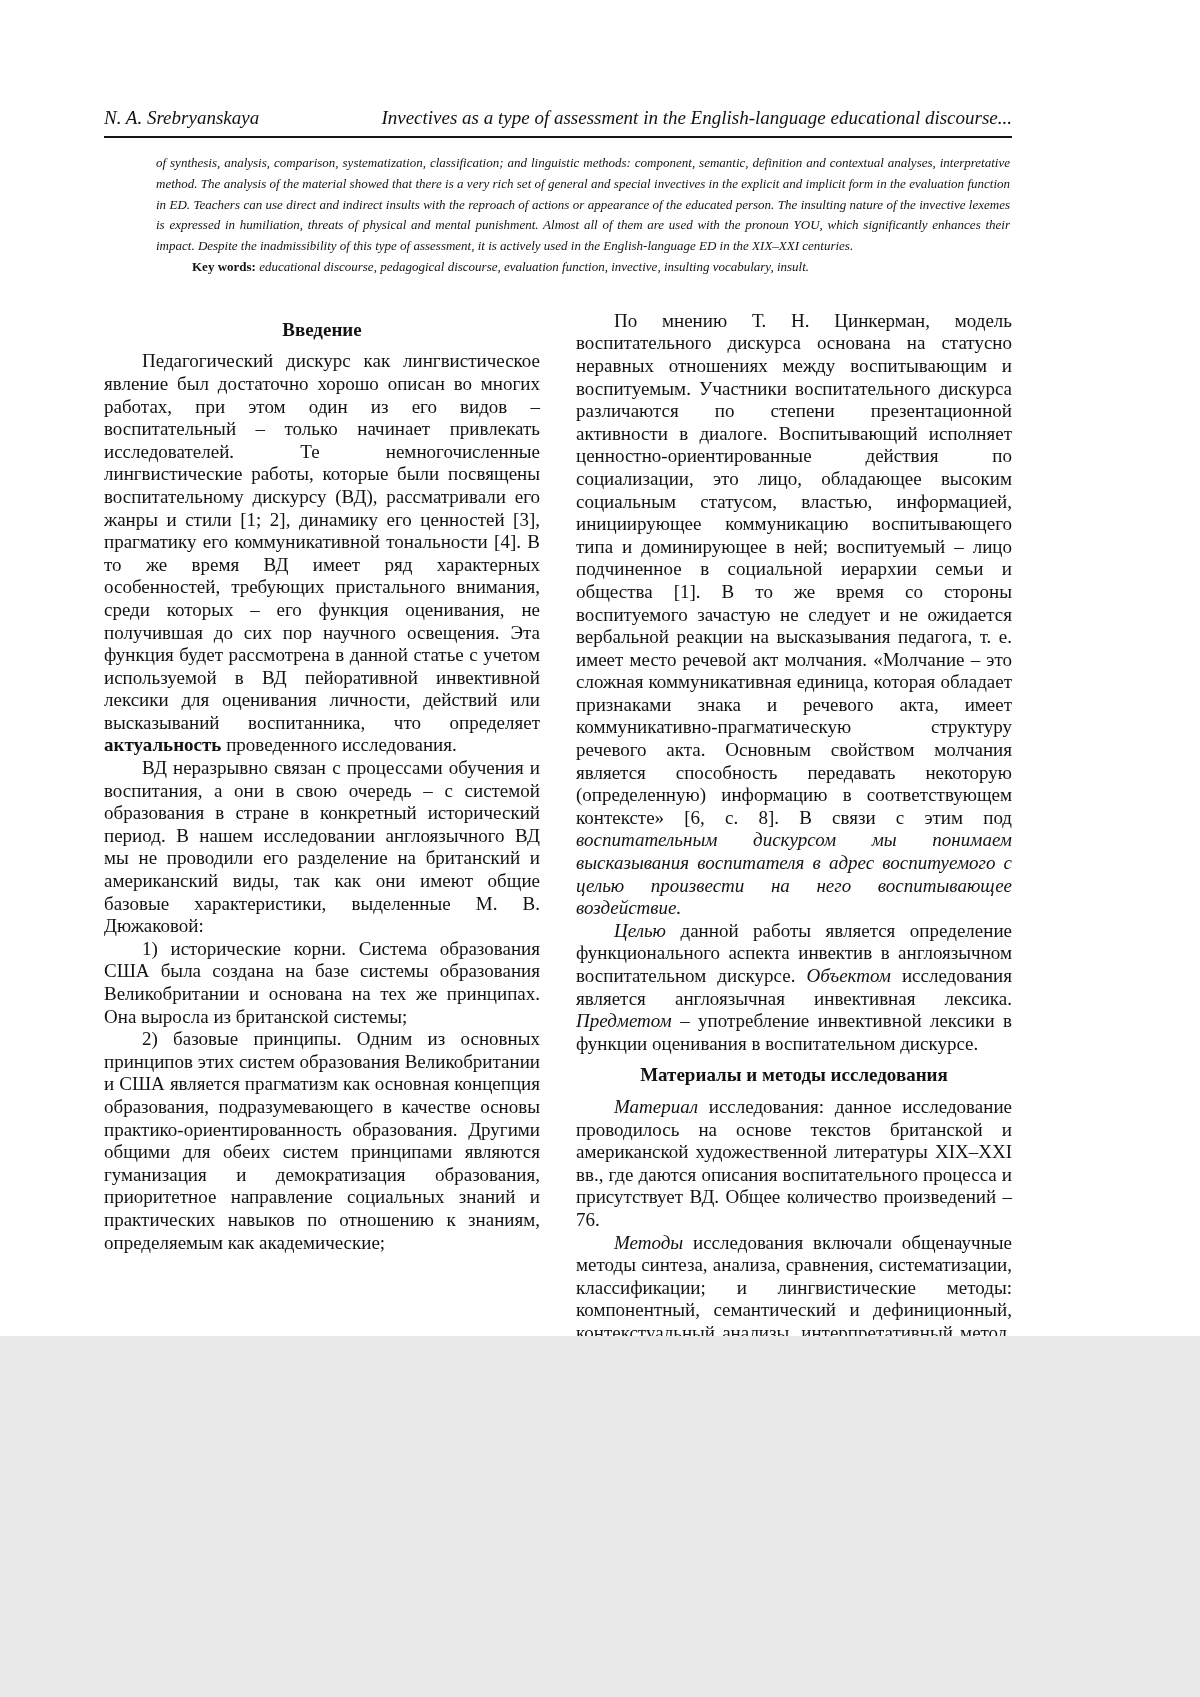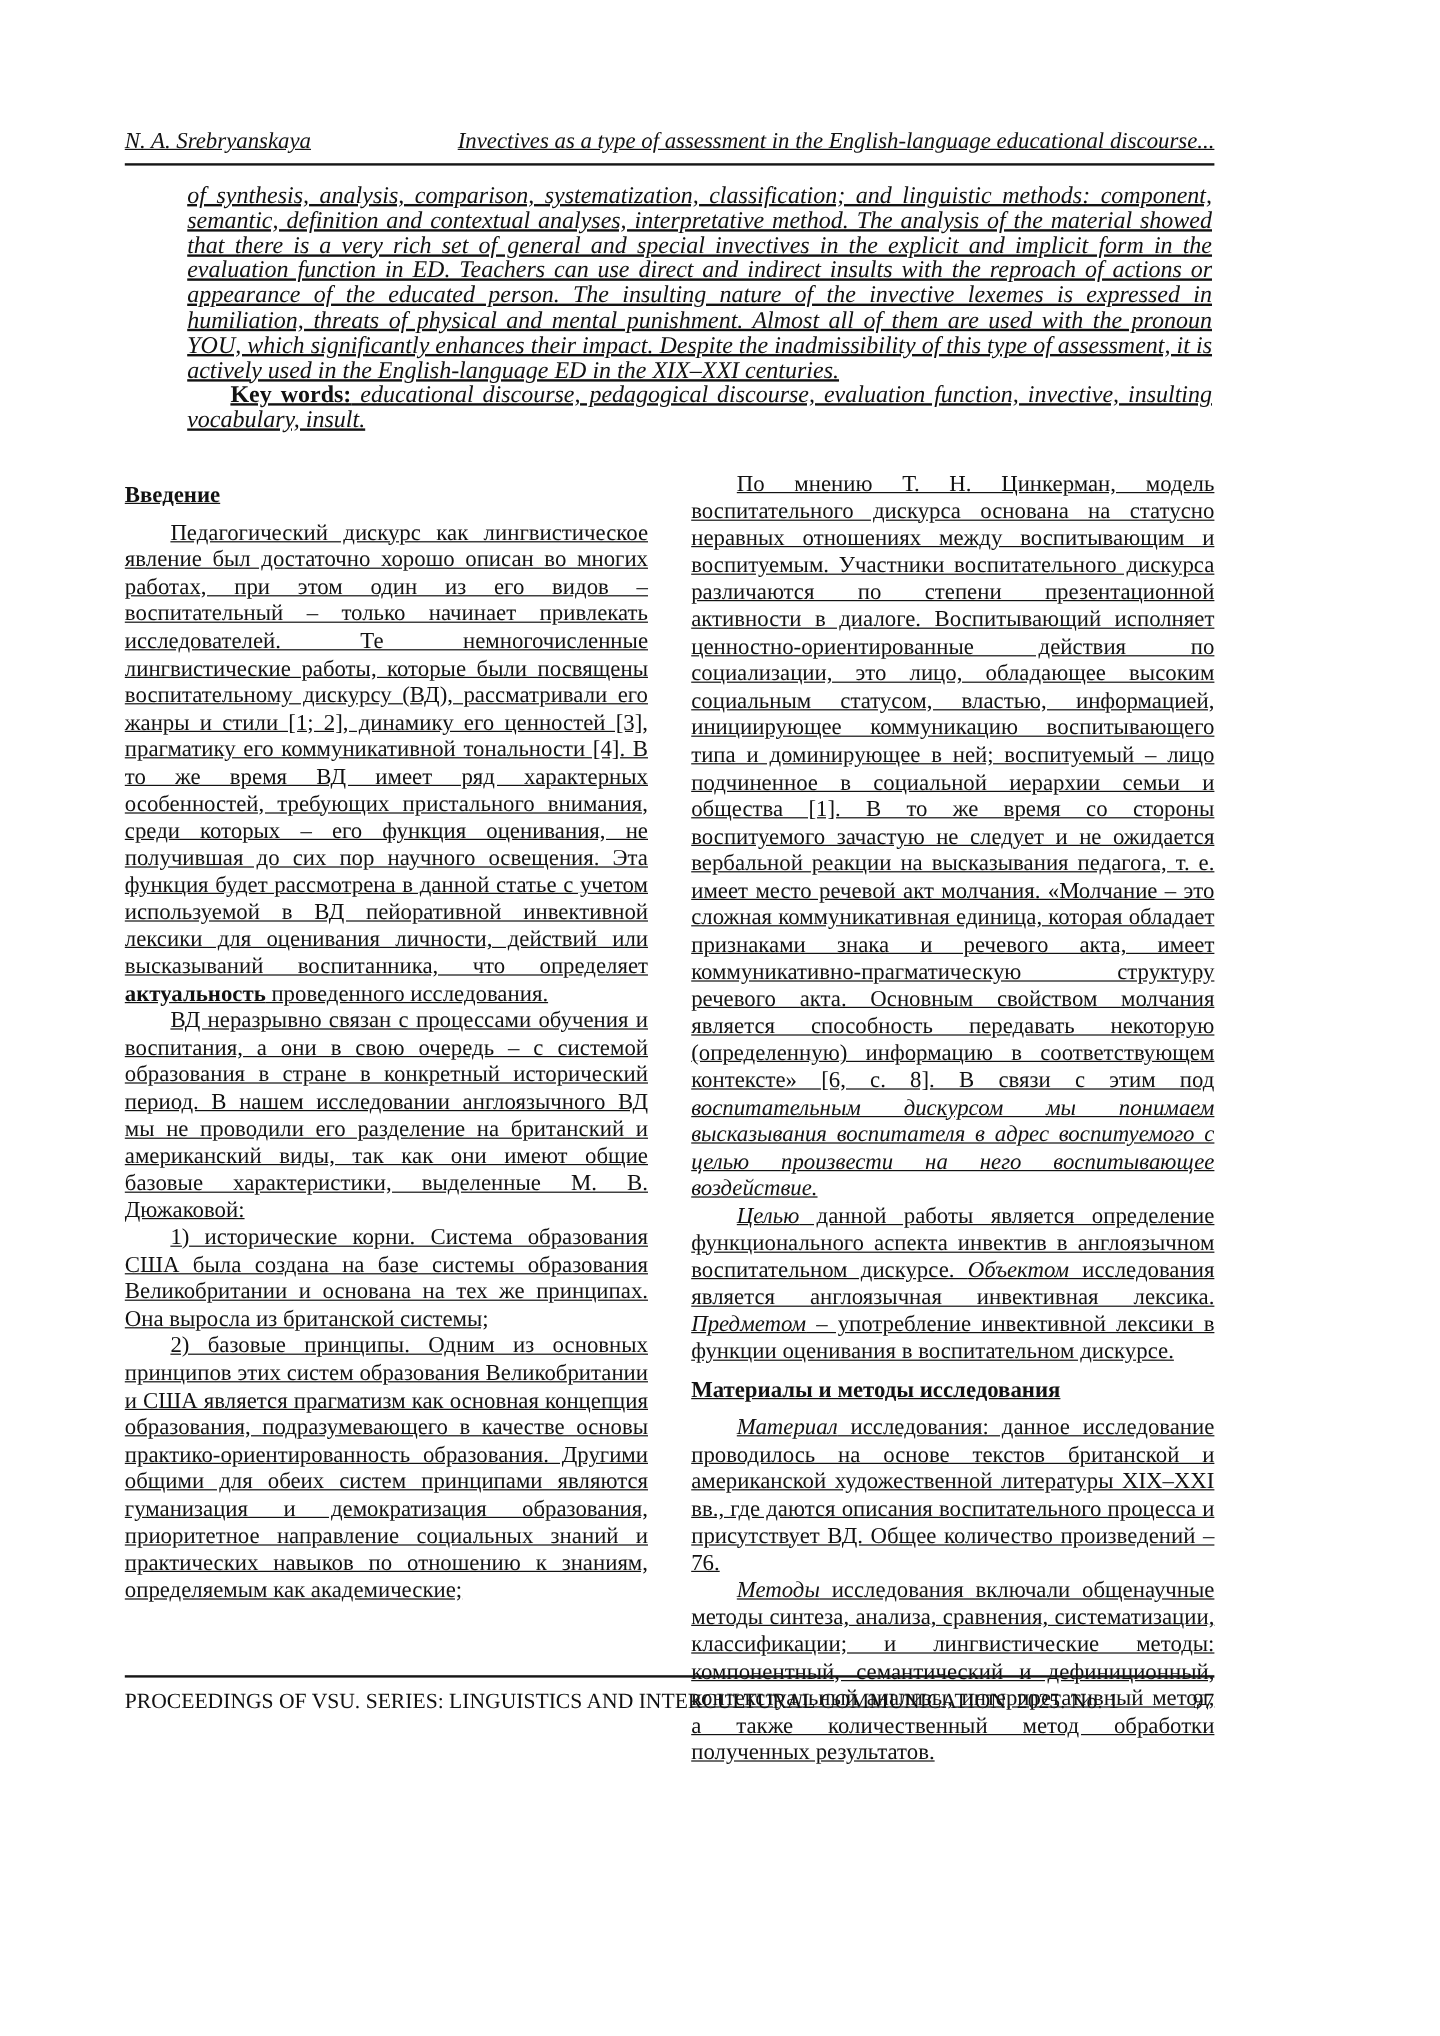--- a/index.html
+++ b/index.html
@@ -4,46 +4,45 @@
 <style>
   * { margin: 0; padding: 0; box-sizing: border-box; }
   html, body { background: #e8e8e8; }
   body {
     width: 1200px;
     font-family: "Liberation Serif", "DejaVu Serif", serif;
   }
   .page {
     position: relative;
     width: 1200px;
-    height: 1697px;
+    height: 1336px;
     background: #ffffff;
     color: #121212;
     padding: 106px 188px 0 104px;
     overflow: hidden;
-    text-decoration: underline;
   }
   
   .running-header {
     display: flex;
     justify-content: space-between;
     align-items: baseline;
     font-style: italic;
     font-size: 19px;
     line-height: 23px;
   }
   .rh-author { white-space: nowrap; margin-right: 40px; }
   .rh-title { white-space: nowrap; }
   .header-rule {
     border-bottom: 2.5px solid #161616;
     margin-top: 7px;
   }
   
   .abstract {
     margin: 15px 2px 0 52px;
-    font-size: 20px;
+    font-size: 13px;
     line-height: 20.8px;
     font-style: italic;
     text-align: justify;
   }
   .abstract-keywords { text-indent: 36px; }
   .kw-label { font-style: normal; font-weight: 700; }
   
   .columns {
     display: flex;
     gap: 36px;
@@ -52,20 +51,21 @@
     hyphens: auto;
   }
   .col {
     width: 436px;
     font-size: 19px;
     line-height: 22.6px;
   }
   .sec-heading {
     font-size: 19px;
     font-weight: 700;
+    text-align: center;
     margin: 9px 0 9px 0;
     text-indent: 0;
   }
   .bp { text-indent: 38px; }
   .bp b { font-weight: 700; }
   .bp i { font-style: italic; }
   
   .footer {
     position: absolute;
     left: 104px;

